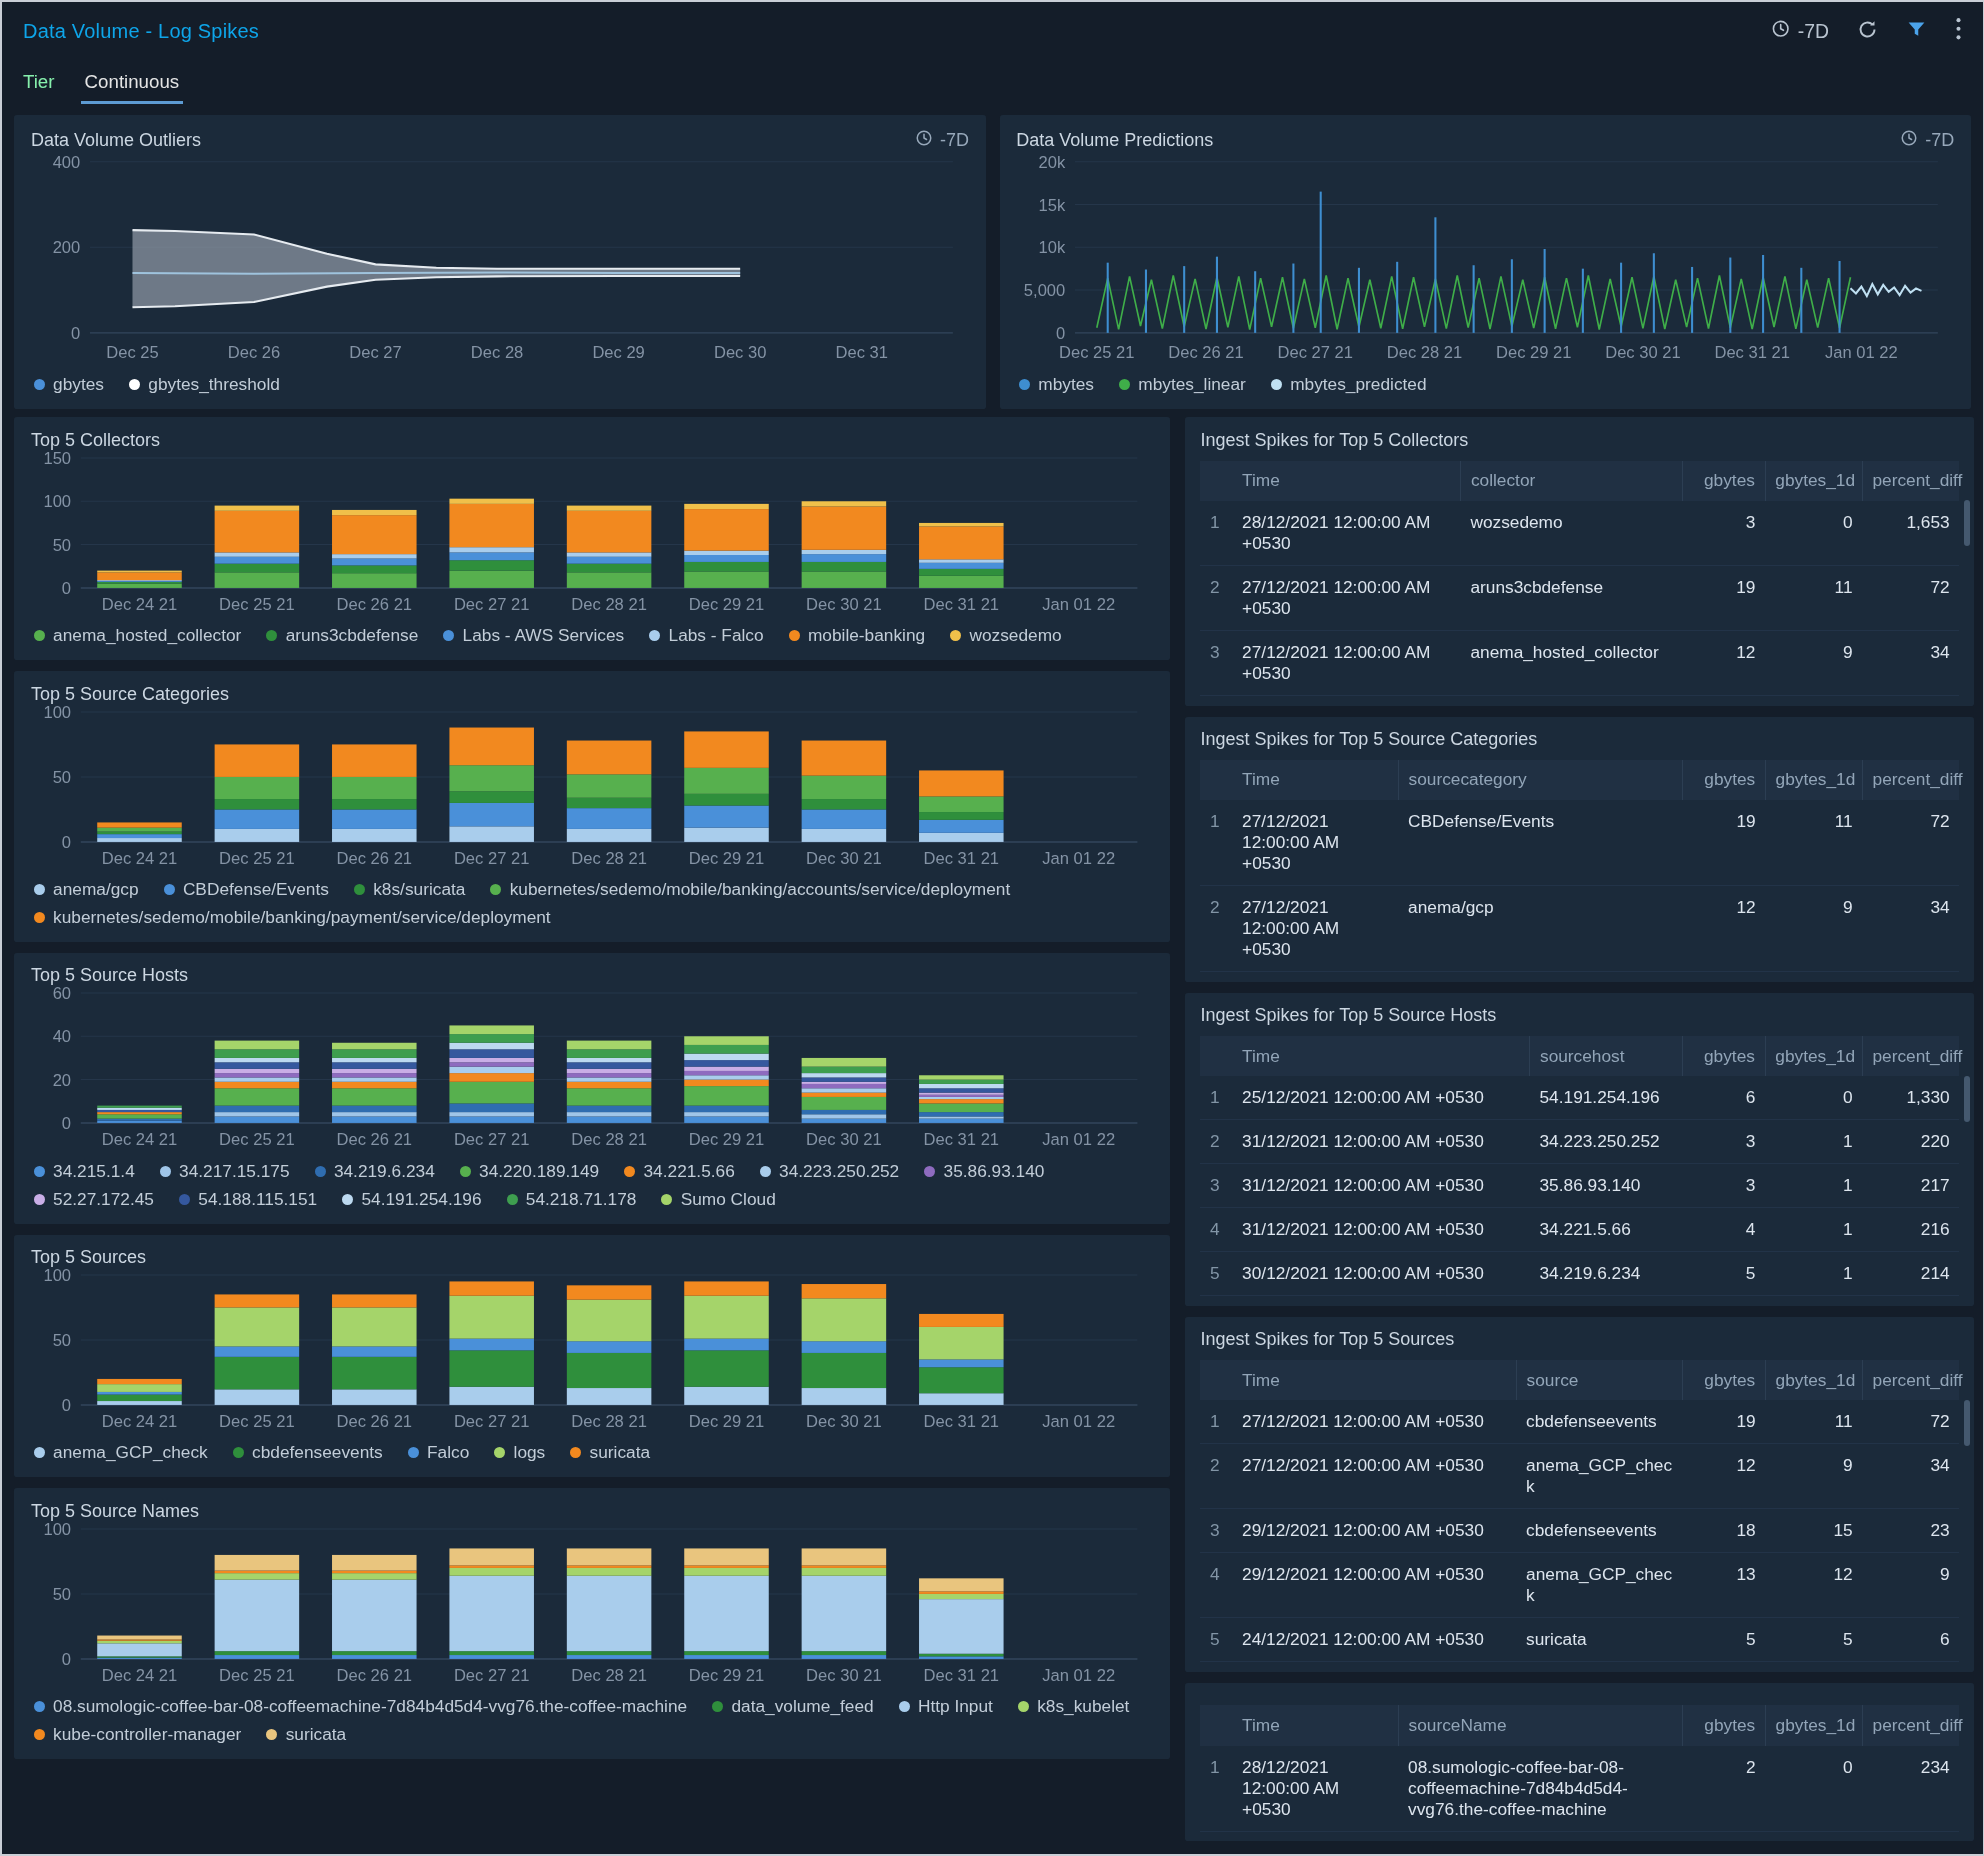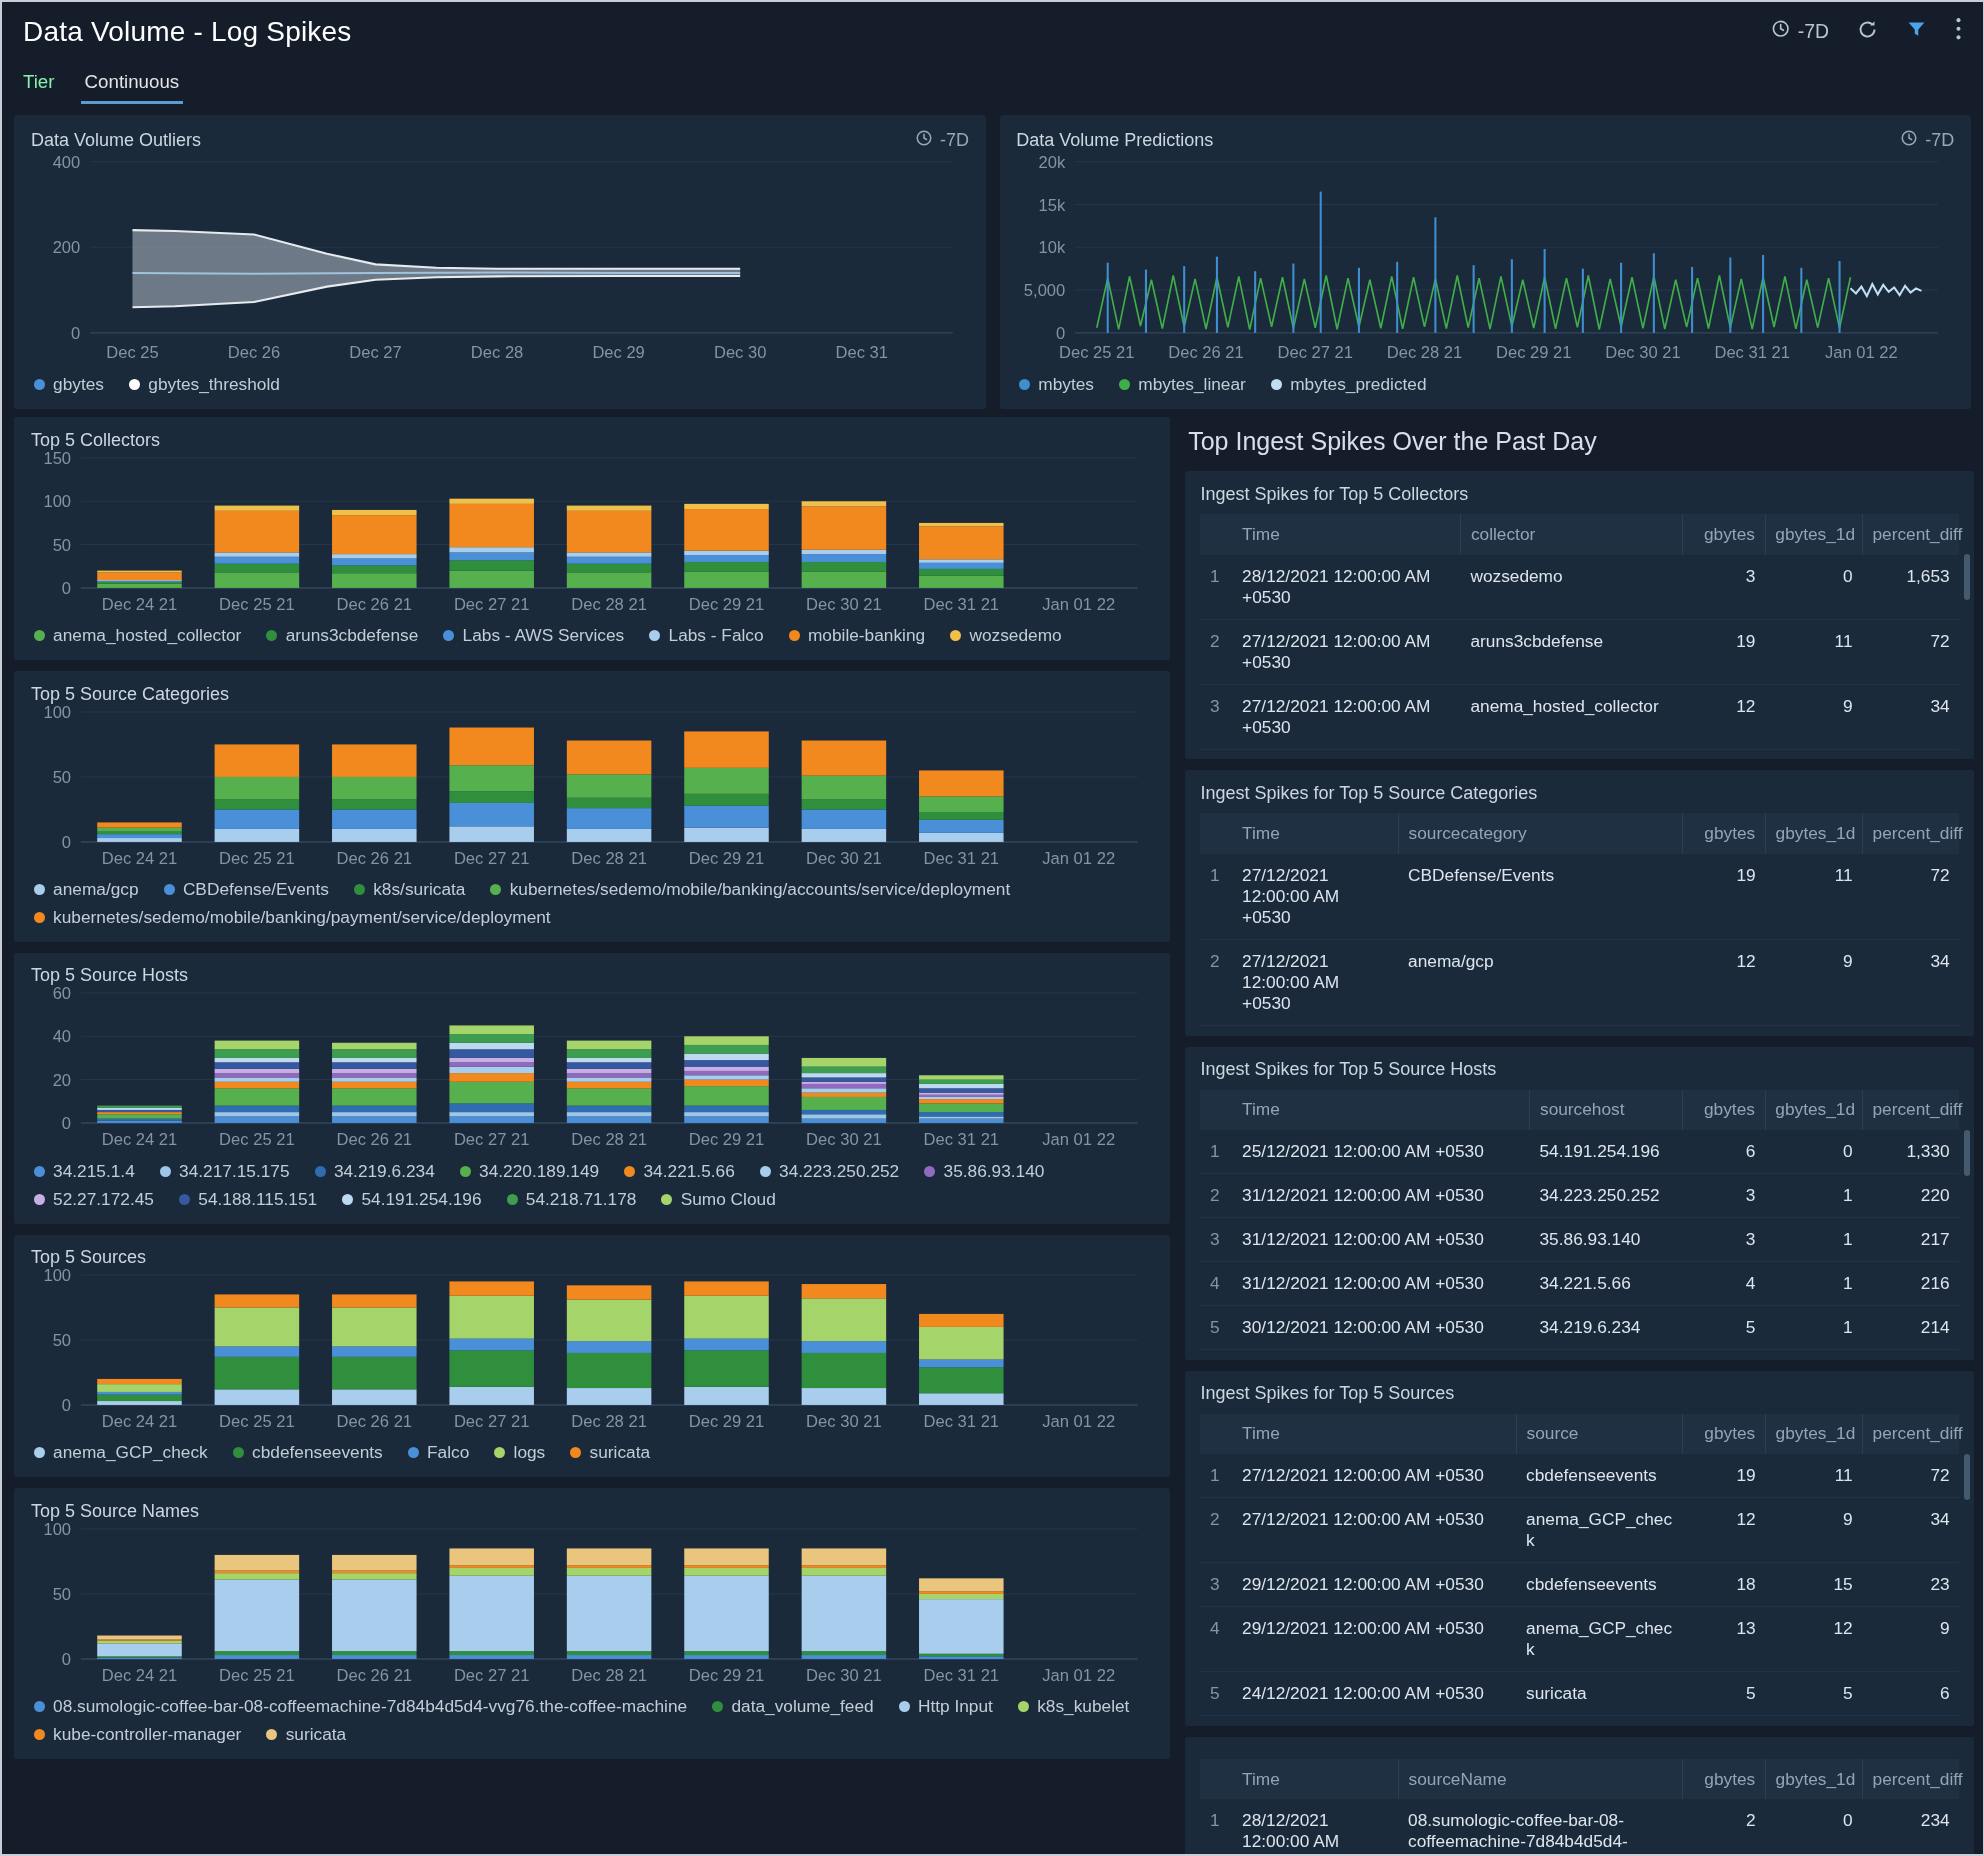--- a/index.html
+++ b/index.html
@@ -1,20 +1,20 @@
 <!DOCTYPE html>
 <html style="font-size:11px"><head>
 <meta charset="utf-8">
 <style>
   html,body{margin:0;padding:0;background:#c9ced6;}
   body{font-family:"Liberation Sans",sans-serif;}
   .page{width:1981px;height:1852px;border:2.1px solid #c9ced6;background:#141d29;color:#dbe3ec;overflow:hidden;position:relative;}
   
   header{height:59px;display:flex;align-items:center;justify-content:space-between;padding:0 21px;}
-  .title{font-size:28px;color:#ffffff;font-weight:400;letter-spacing:0.2px;}
+  .title{font-size:20px;color:#0ea5e9;font-weight:400;letter-spacing:0.2px;}
   .header-icons{display:flex;align-items:center;gap:28px;color:#b9c4d0;}
   .hicon{display:flex;align-items:center;gap:7px;font-size:19.4px;cursor:pointer;color:#b9c4d0;}
   
   .tabbar{height:43px;display:flex;align-items:flex-end;gap:26px;padding:0 21px;}
   .tier-label{color:#86efac;font-size:18.7px;padding-bottom:11px;}
   .tab{color:#e5e5e5;font-size:18.7px;padding:0 4.1px 8.3px 4.1px;border-bottom:3.5px solid #5d9bd3;}
   
   .panel{background:#1b2a3a;border-radius:2.8px;position:relative;}
   .panel-head{display:flex;align-items:center;justify-content:space-between;}
   .panel-title{font-size:18px;color:#ccd7e2;font-weight:400;}
@@ -729,21 +729,20 @@
             </span>
             <span class="legend-item">
               <span class="legend-dot" style="background: rgb(233, 197, 126);"></span>
               <span>suricata</span>
             </span>
           </div>
       </section>
     </div>
 
     <div class="right-col">
-      <div class="section-title">Top Ingest Spikes Over the Past Day</div>
 
       <section class="panel table-panel">
         <div class="panel-head">
             <div class="panel-title">Ingest Spikes for Top 5 Collectors</div>
           </div>
         <div>
             <table>
               <colgroup>
                 <col style="width: 32px;">
                 <col style="width: 228px;">

